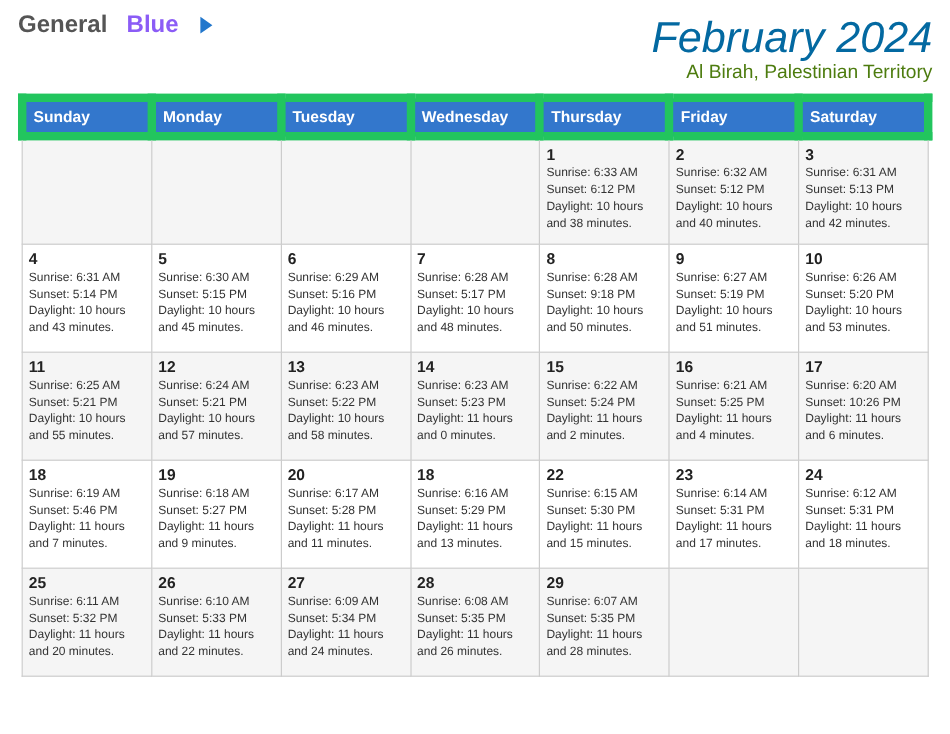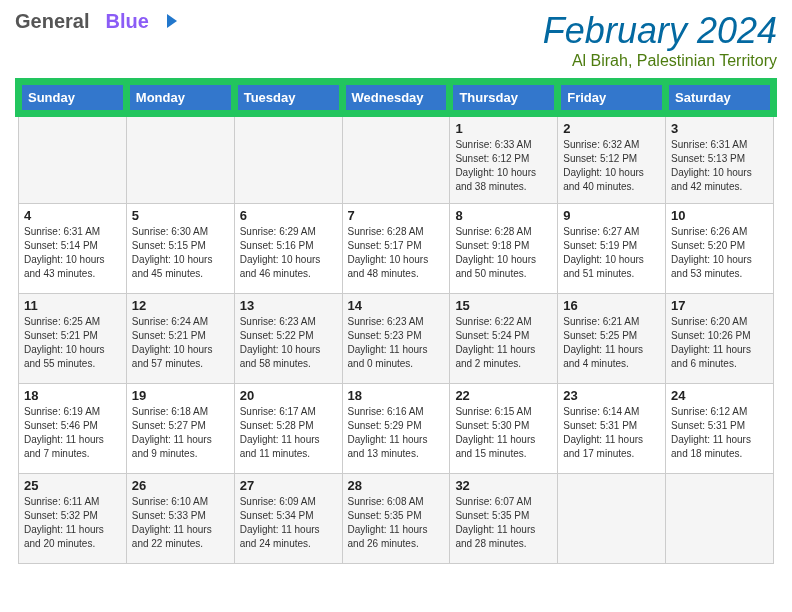--- a/index.html
+++ b/index.html
@@ -330,21 +330,21 @@
 and 24 minutes.</div>
         </td>
         <td>
           <span class="day-num">28</span>
           <div class="day-info">Sunrise: 6:08 AM
 Sunset: 5:35 PM
 Daylight: 11 hours
 and 26 minutes.</div>
         </td>
         <td>
-          <span class="day-num">32</span>
+          <span class="day-num">29</span>
           <div class="day-info">Sunrise: 6:07 AM
 Sunset: 5:35 PM
 Daylight: 11 hours
 and 28 minutes.</div>
         </td>
         <td></td>
         <td></td>
       </tr>
     </tbody>
 </table>

